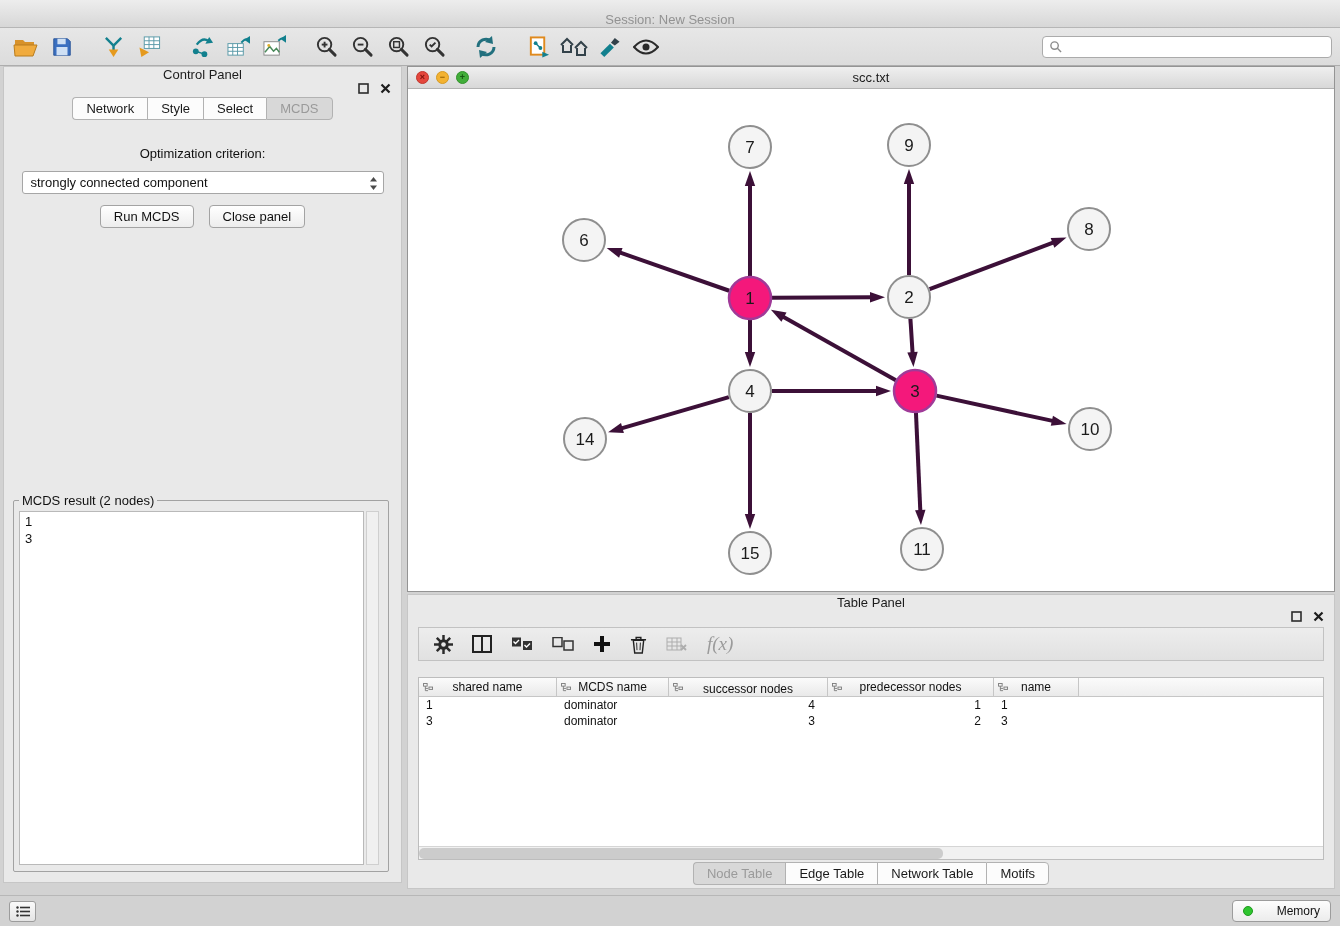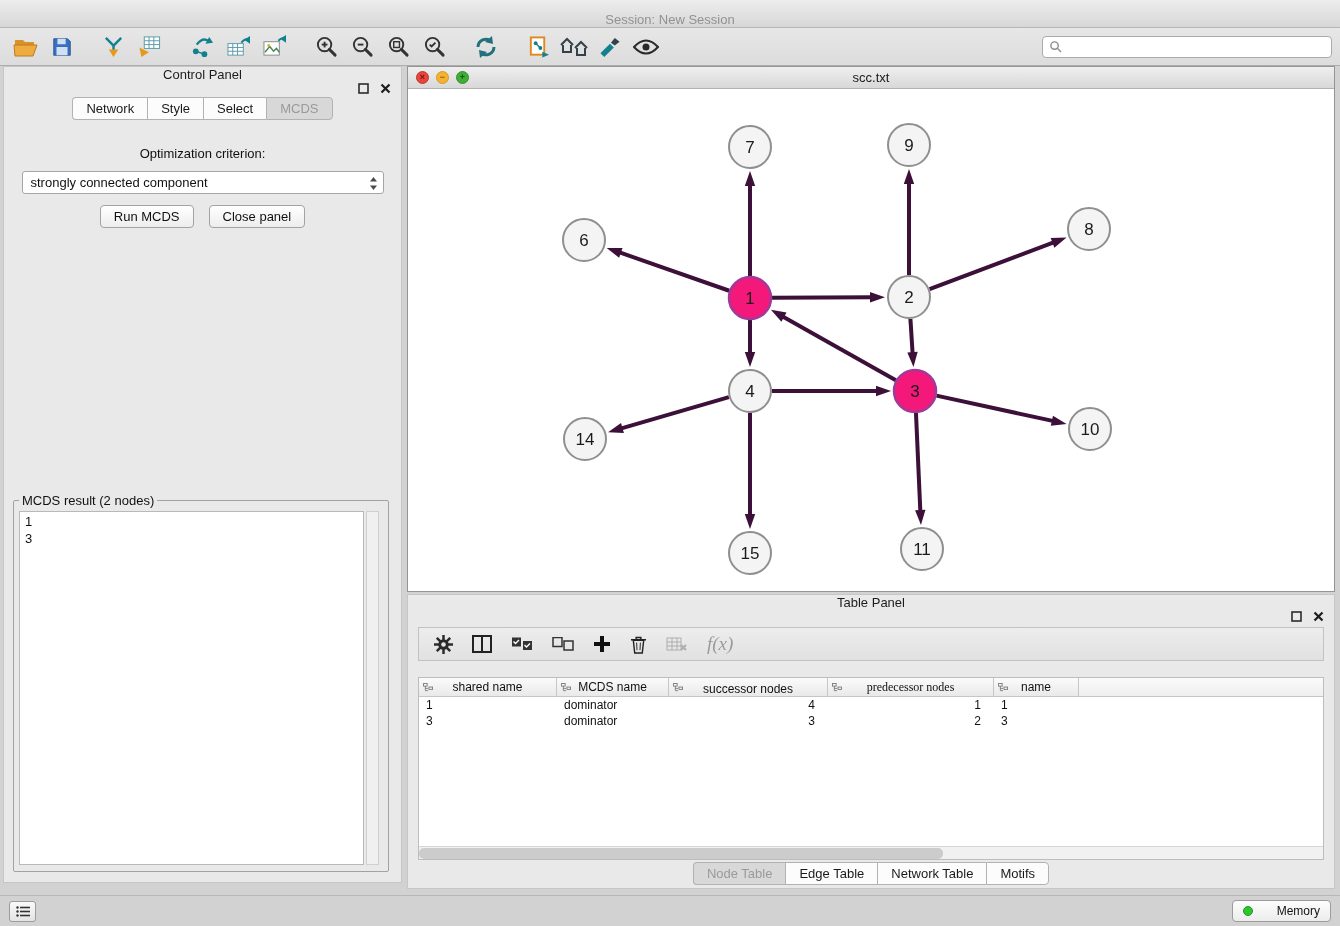--- a/index.html
+++ b/index.html
@@ -454,21 +454,21 @@
             <span>MCDS name</span>
           </div>
           <div class="thcell" style="width: 159px; align-items: flex-end;">
             <svg class="sorticon" width="11" height="9" viewBox="0 0 12 10">
               <rect x="0.5" y="0.5" width="4" height="3" fill="none" stroke="#7a7a7a"></rect>
               <path d="M2.5 3.5 v5 h3 M2.5 6 h3" stroke="#7a7a7a" fill="none"></path>
               <rect x="6.5" y="4.5" width="4" height="2.6" fill="none" stroke="#7a7a7a"></rect>
             </svg>
             <span>successor nodes</span>
           </div>
-          <div class="thcell" style="width: 166px; font-family: Liberation Serif, serif;">
+          <div class="thcell" style="width: 166px;">
             <svg class="sorticon" width="11" height="9" viewBox="0 0 12 10">
               <rect x="0.5" y="0.5" width="4" height="3" fill="none" stroke="#7a7a7a"></rect>
               <path d="M2.5 3.5 v5 h3 M2.5 6 h3" stroke="#7a7a7a" fill="none"></path>
               <rect x="6.5" y="4.5" width="4" height="2.6" fill="none" stroke="#7a7a7a"></rect>
             </svg>
             <span>predecessor nodes</span>
           </div>
           <div class="thcell" style="width: 85px;">
             <svg class="sorticon" width="11" height="9" viewBox="0 0 12 10">
               <rect x="0.5" y="0.5" width="4" height="3" fill="none" stroke="#7a7a7a"></rect>

